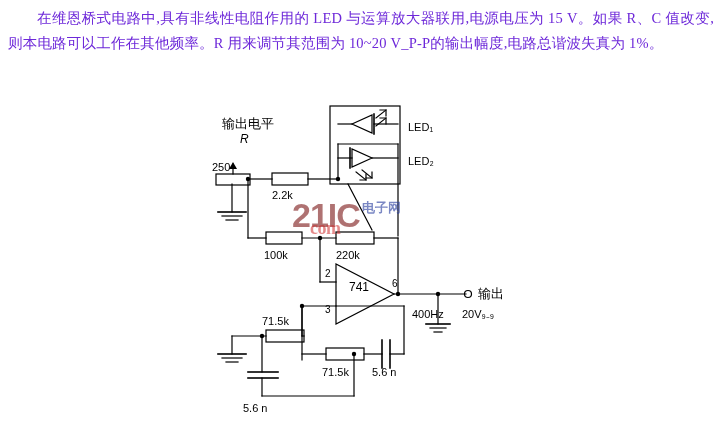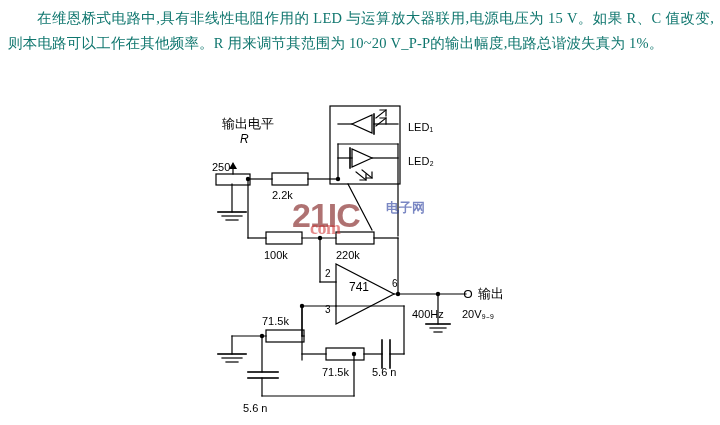--- a/index.html
+++ b/index.html
@@ -22,21 +22,21 @@
   }
   .desc {
     position: absolute;
     left: 8px;
     top: 6px;
     width: 706px;
     font-size: 14.5px;
     line-height: 25px;
     letter-spacing: 0.2px;
     text-align: justify;
-    color: #0f766e;
+    color: #6d28d9;
   }
   .desc p {
     margin: 0;
     text-indent: 2em;
   }
   .schematic {
     position: absolute;
     left: 0;
     top: 96px;
     width: 620px;
@@ -59,21 +59,21 @@
     top: 0;
     font-family: "Liberation Sans", sans-serif;
     font-weight: bold;
     font-size: 34px;
     color: #7f1d1d;
     opacity: 0.62;
     letter-spacing: -1px;
   }
   .wm .wm-cn {
     position: absolute;
-    left: 94px;
+    left: 70px;
     top: 3px;
     font-family: "Liberation Sans", sans-serif;
     font-weight: bold;
     font-size: 13px;
     color: #2a3fa0;
     opacity: 0.62;
   }
   .wm .wm-sub {
     position: absolute;
     left: 18px;

